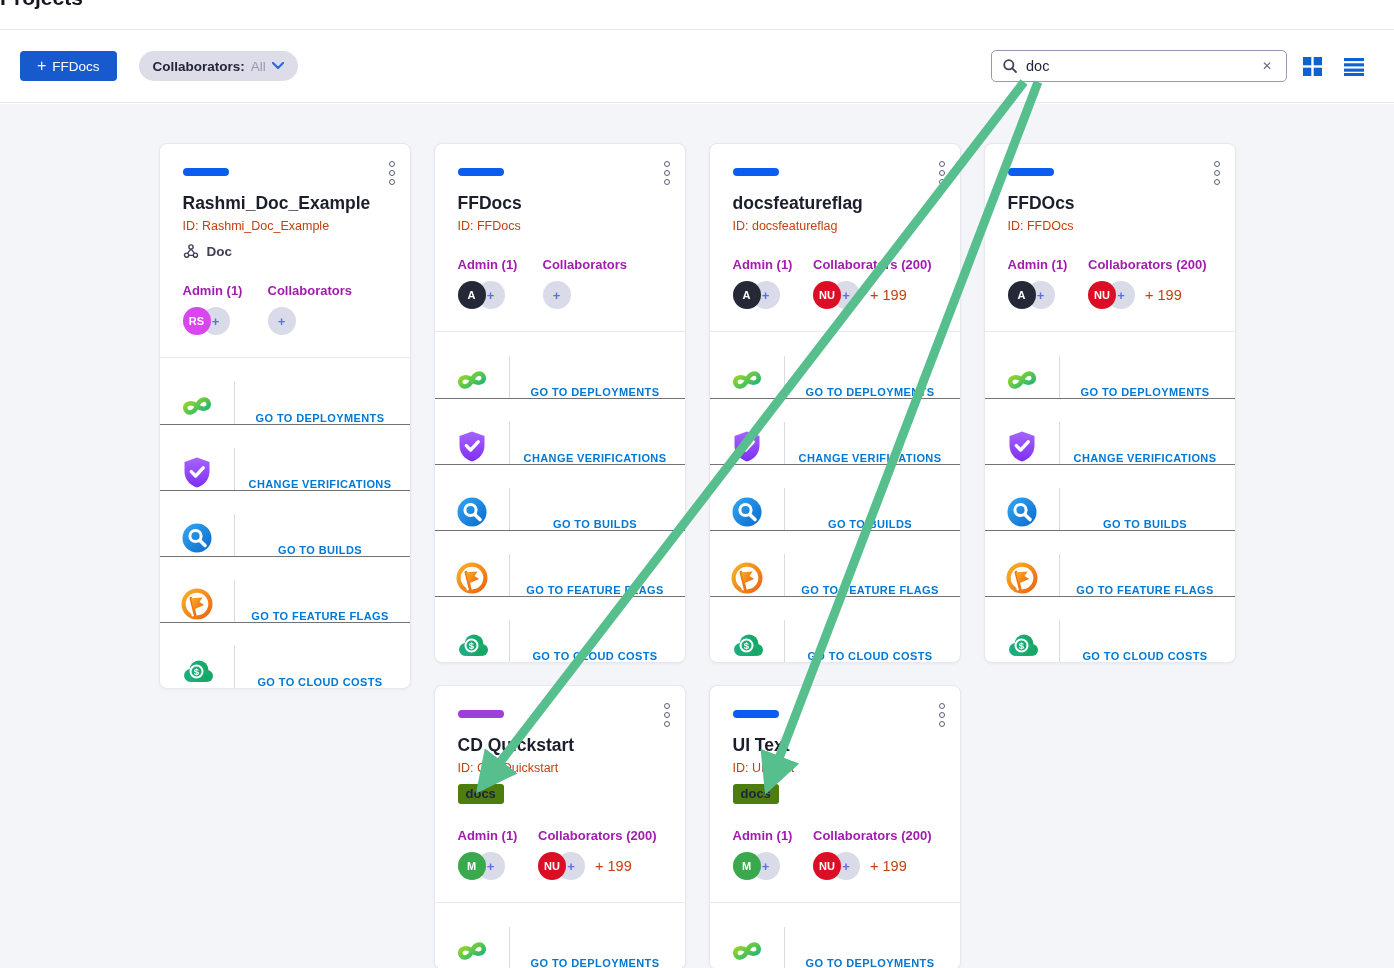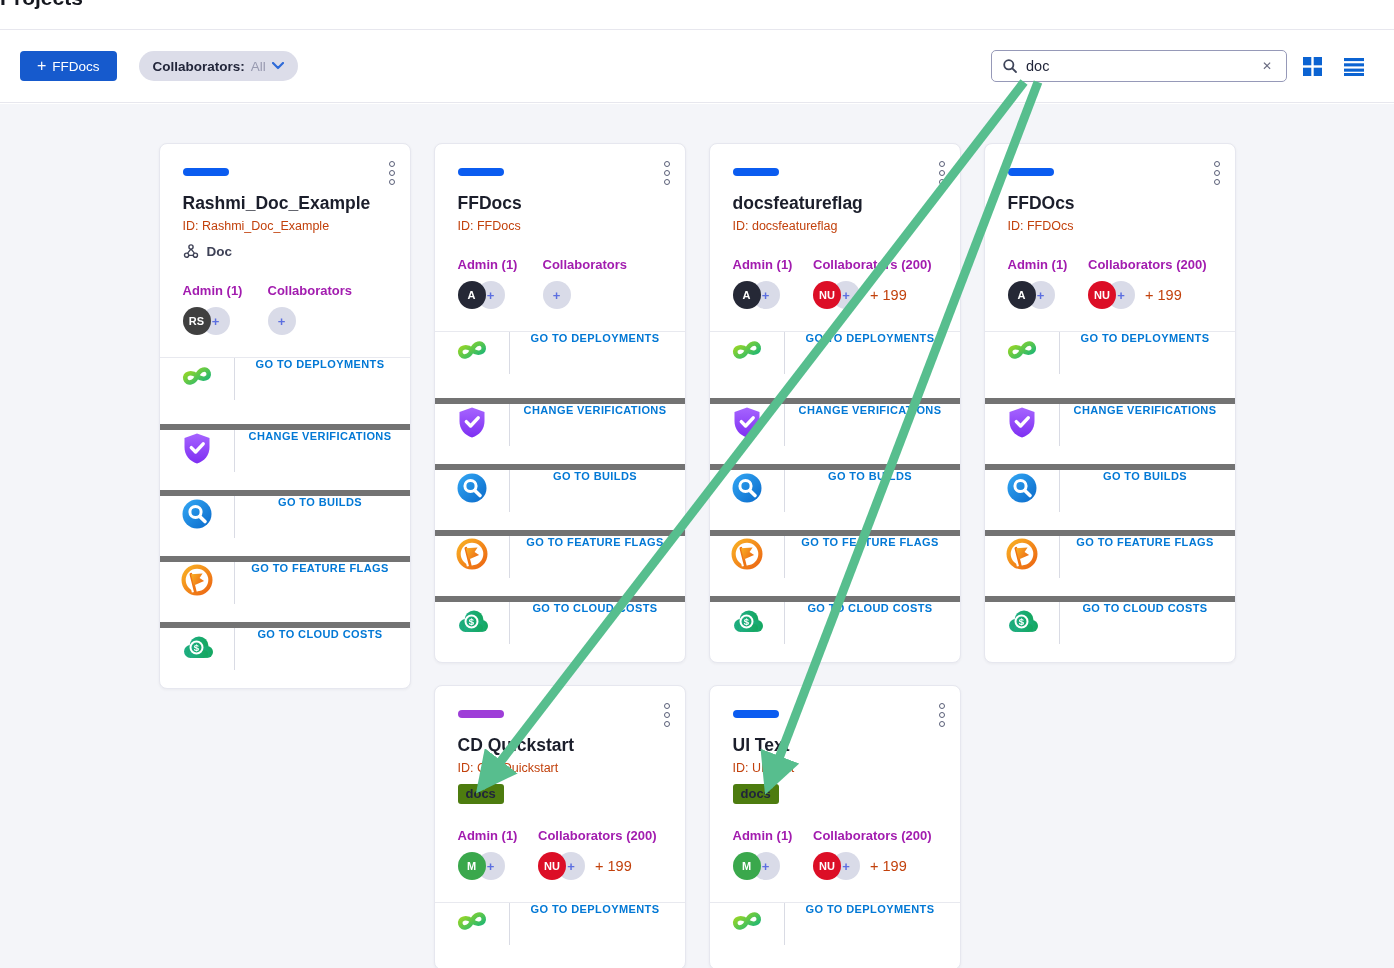--- a/index.html
+++ b/index.html
@@ -66,22 +66,22 @@
     justify-content:center; font-size:11px; font-weight:700; color:#fff; position:relative; z-index:2;
   }
   .av-plus {
     width:28px; height:28px; border-radius:50%; background:#d9dbe8; color:#5c6fe0;
     display:flex; align-items:center; justify-content:center; font-size:13px; font-weight:700;
     position:relative; z-index:1; cursor:pointer;
   }
   .av + .av-plus { margin-left:-9px; }
   .extra { margin-left:10px; font-size:14.5px; color:#c2410c; }
   .rows { border-top:1px solid #e8e9ef; }
-  .arow { display:flex; align-items:flex-start; height:66px; }
-  .arow + .arow { border-top:6px solid #737373; }
+  .arow { display:flex; align-items:flex-end; height:66px; }
+  .arow + .arow { border-top:1px solid #737373; }
   .aicon { width:74px; display:flex; justify-content:center; }
   .vdiv { width:1px; height:42px; background:#d9dbe4; }
   .albl { flex:1; text-align:center; font-size:11px; font-weight:700; letter-spacing:.4px; color:#0278d5; padding-right:4px; cursor:pointer; }
   
   .overlay { position:absolute; top:0; left:0; width:1394px; height:968px; z-index:40; pointer-events:none; }
   .hidden-defs { position:absolute; width:0; height:0; overflow:hidden; }
 </style>
 </head>
 <body>
 
@@ -210,21 +210,21 @@
           <div class="org-row">
             <svg width="16" height="16">
                 <use href="#i-org"></use>
               </svg>
             <span>Doc</span>
           </div>
           <div class="people">
             <div class="pcol-a">
               <div class="plabel">Admin (1)</div>
               <div class="avrow">
-                <span class="av" style="background: #404040;">RS</span>
+                <span class="av" style="background: #d946ef;">RS</span>
                 <span class="av-plus">+</span>
               </div>
             </div>
             <div class="pcol-b">
               <div class="plabel">Collaborators</div>
               <div class="avrow">
                 <span class="av-plus">+</span>
               </div>
             </div>
           </div>

